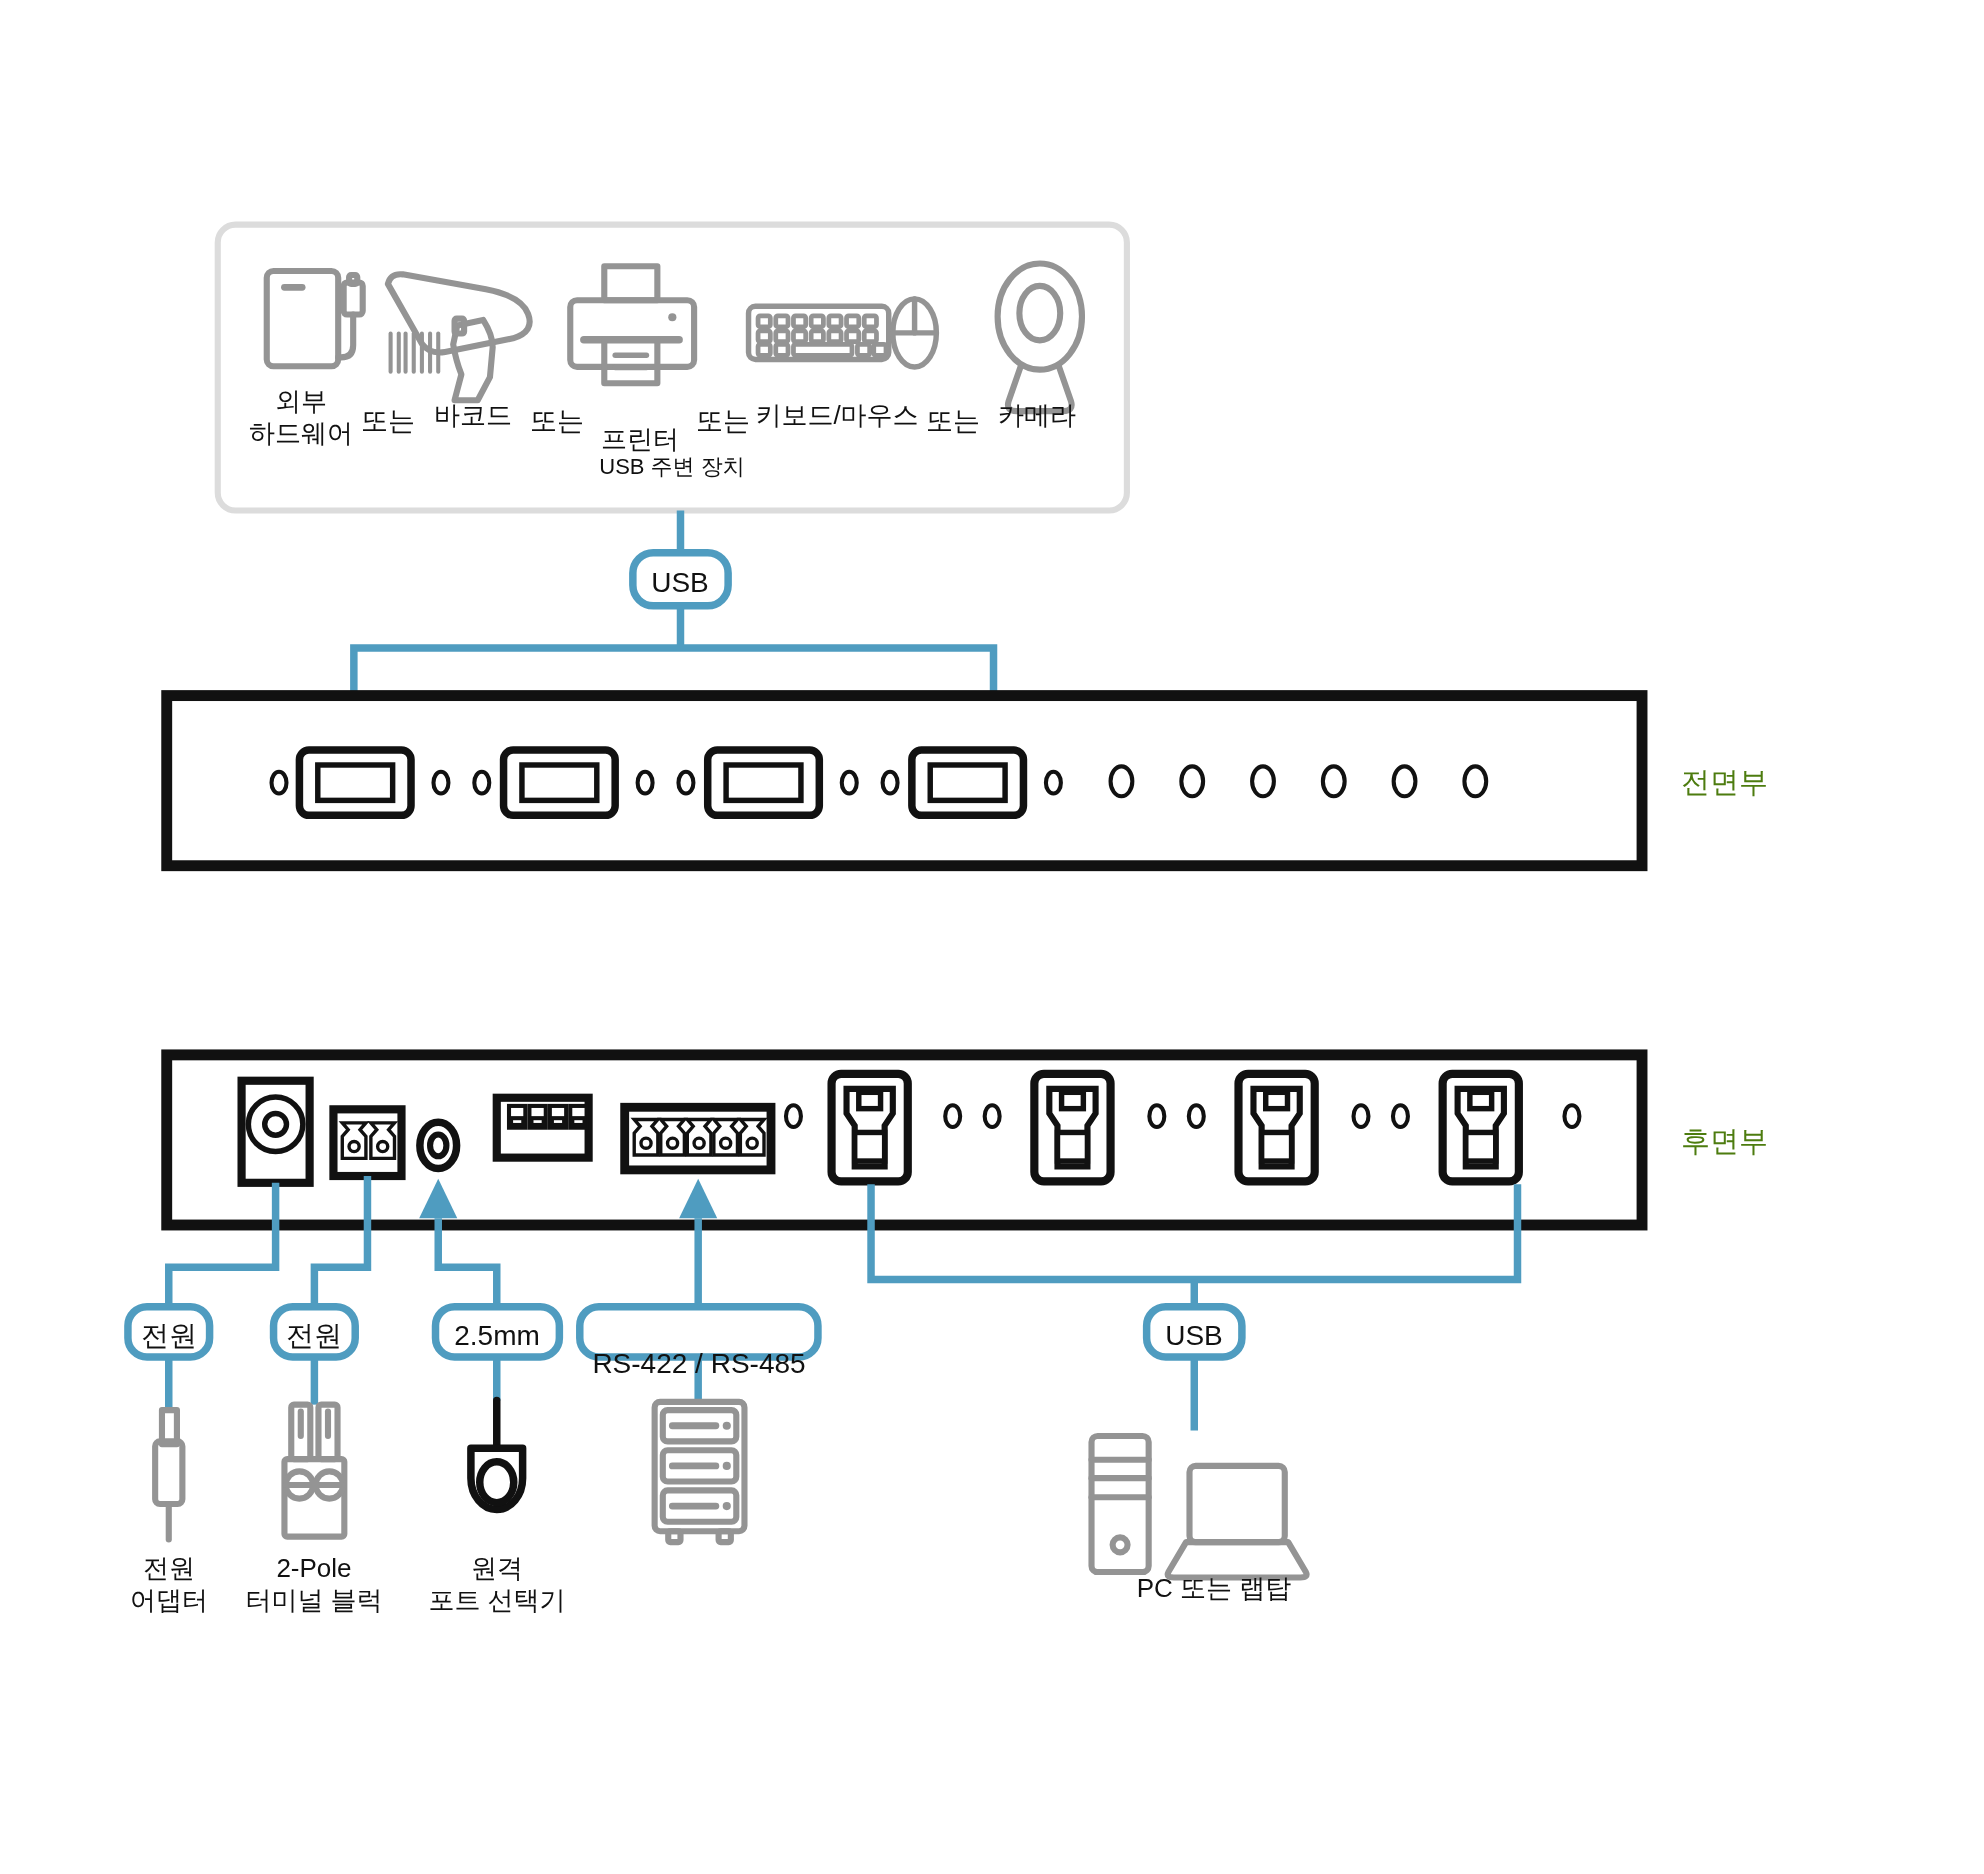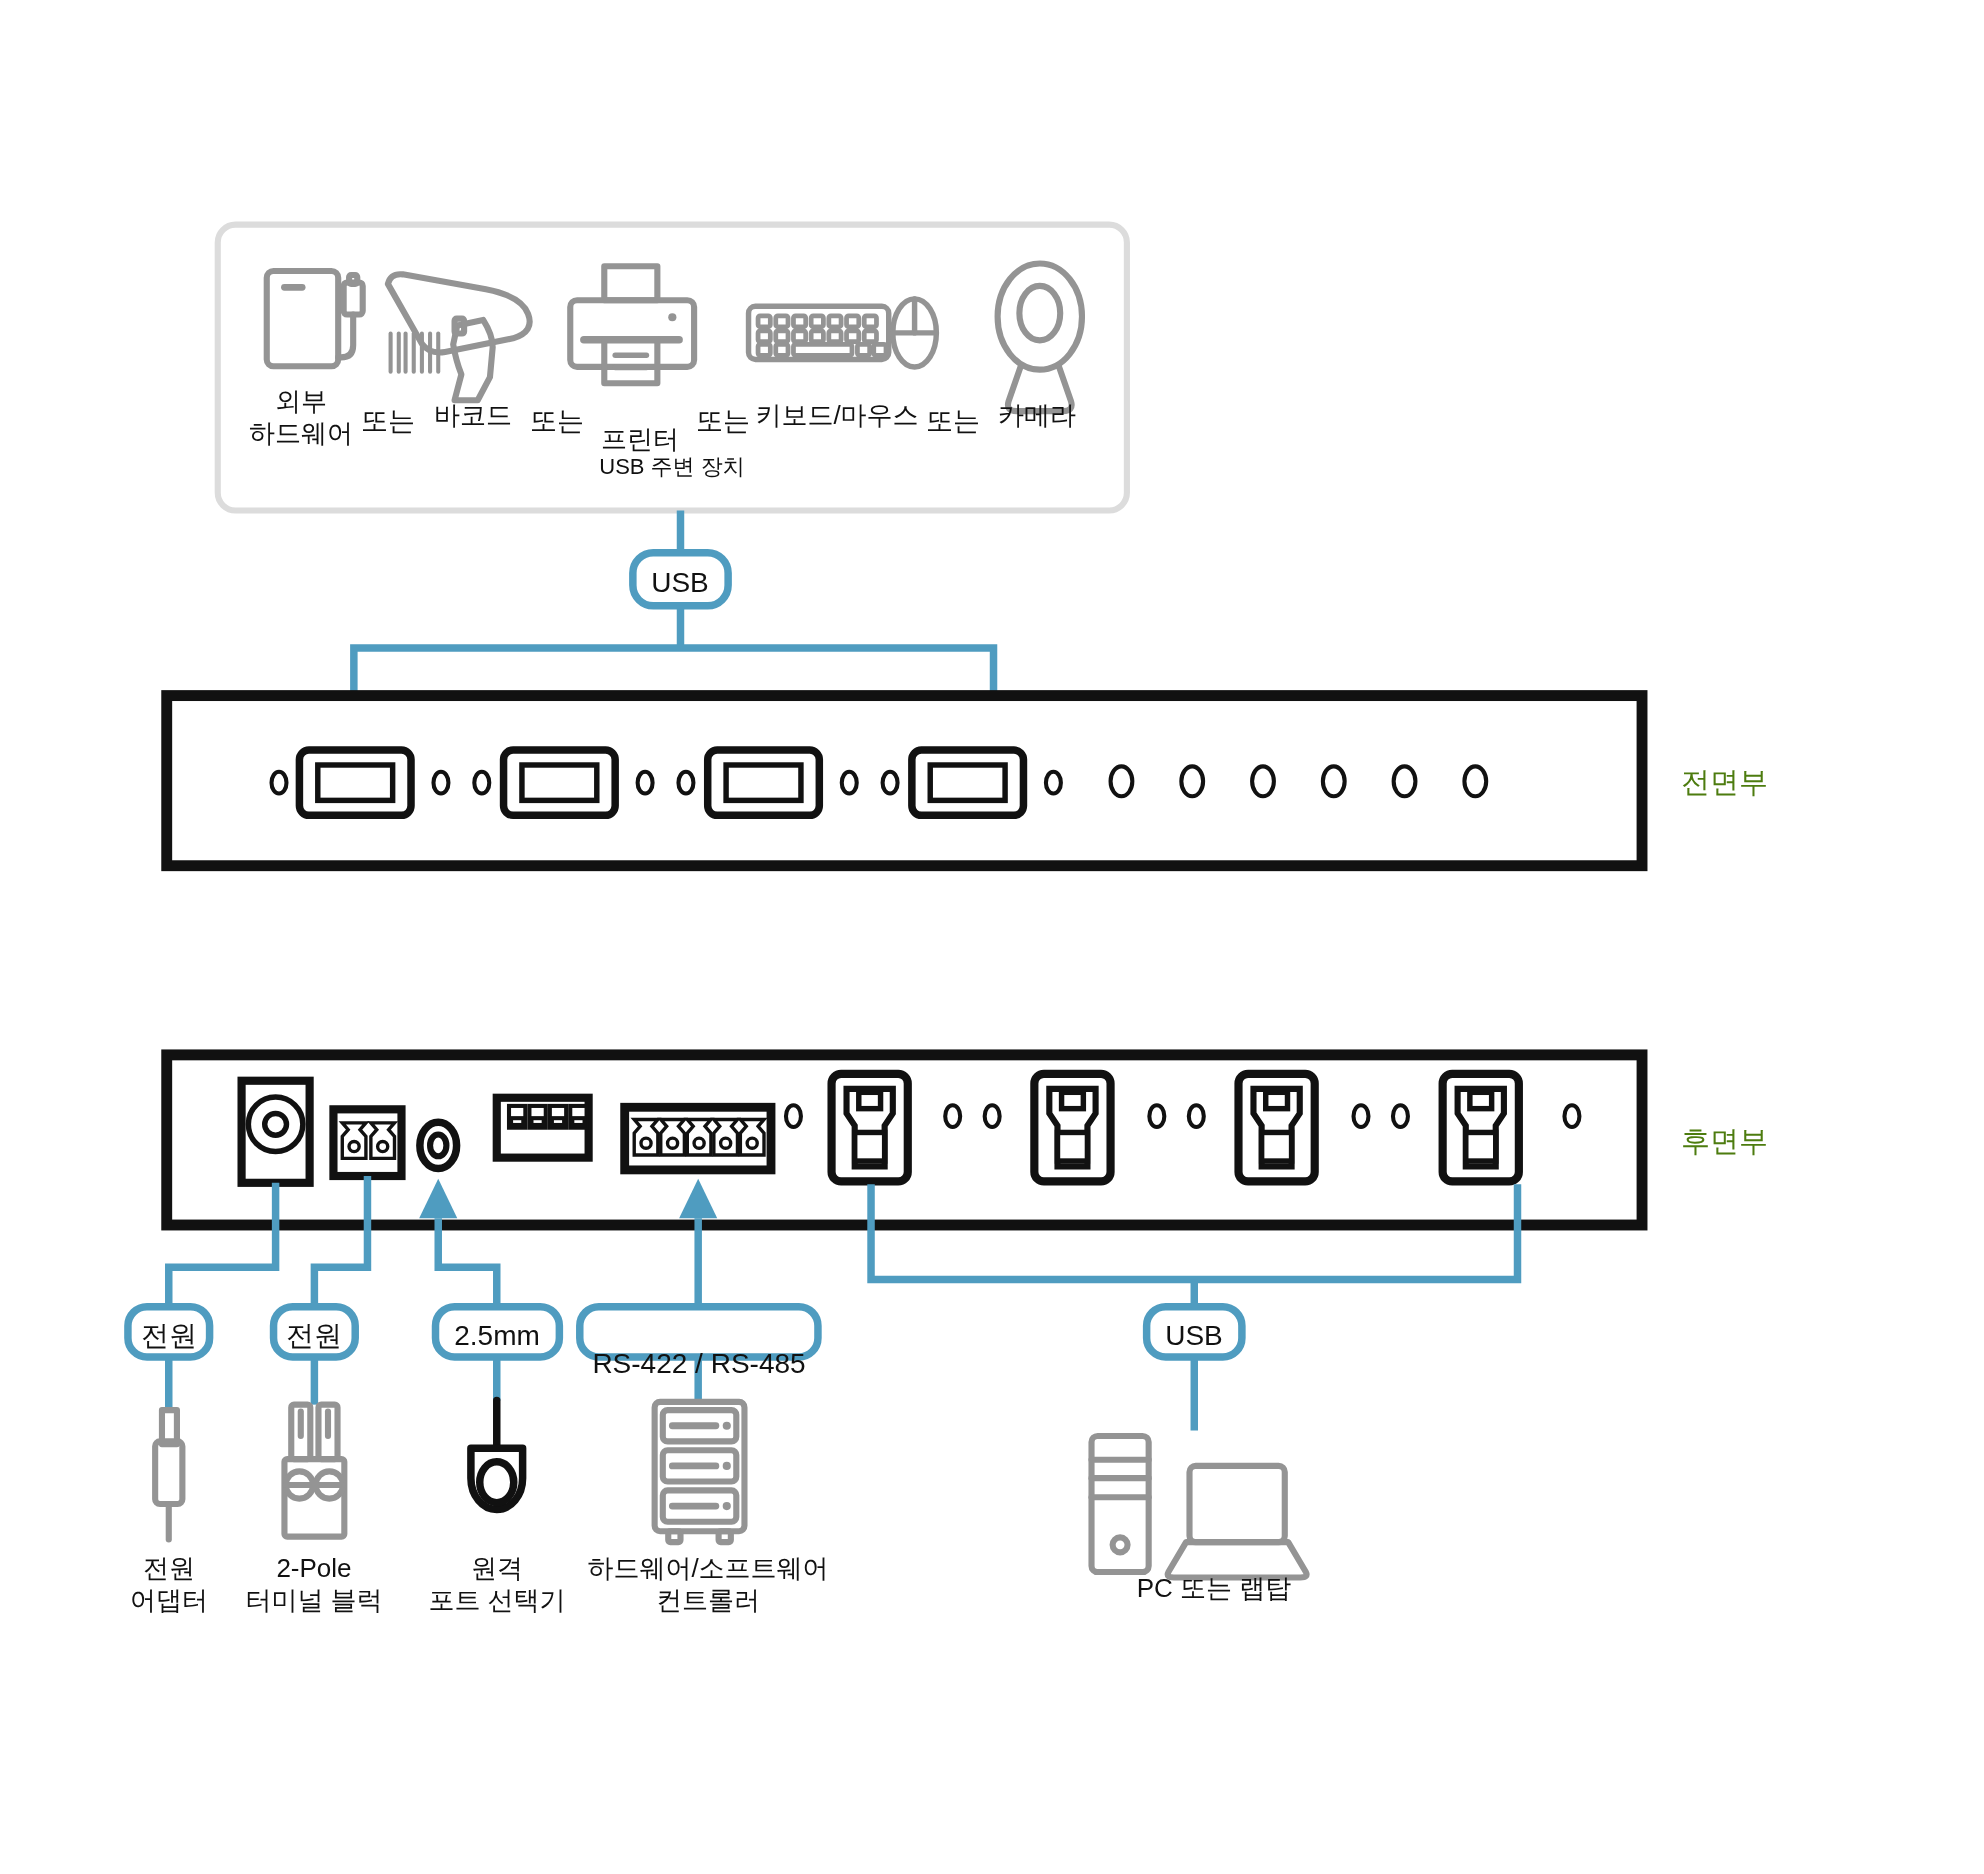--- a/index.html
+++ b/index.html
@@ -336,18 +336,17 @@
   <div class="lbl t-pill ctr" style="left:497px; top:1319px;">2.5mm</div>
   <div class="lbl t-pill ctr" style="left:699px; top:1319px;margin-top:28px;">RS-422 / RS-485</div>
   <div class="lbl t-pill ctr" style="left:1194px; top:1319px;">USB</div>
 
   <div class="lbl t-bot ctr" style="left:169px; top:1553px;"><span>전원</span><br><span>어댑터</span></div>
 
   <div class="lbl t-bot ctr" style="left:314px; top:1553px;"><span>2-Pole</span><br><span>터미널 블럭</span></div>
 
   <div class="lbl t-bot ctr" style="left:497px; top:1553px;"><span>원격</span><br><span>포트 선택기</span></div>
 
-  <div class="lbl t-bot ctr" style="left:708px; top:1553px;"><span>하드웨어/소프트웨어</span><br><span>컨트롤러</span></div>
 
   <div class="lbl t-bot ctr" style="left:1214px; top:1573px;">PC 또는 랩탑</div>
 
 </div>
 
 
 </body></html>

